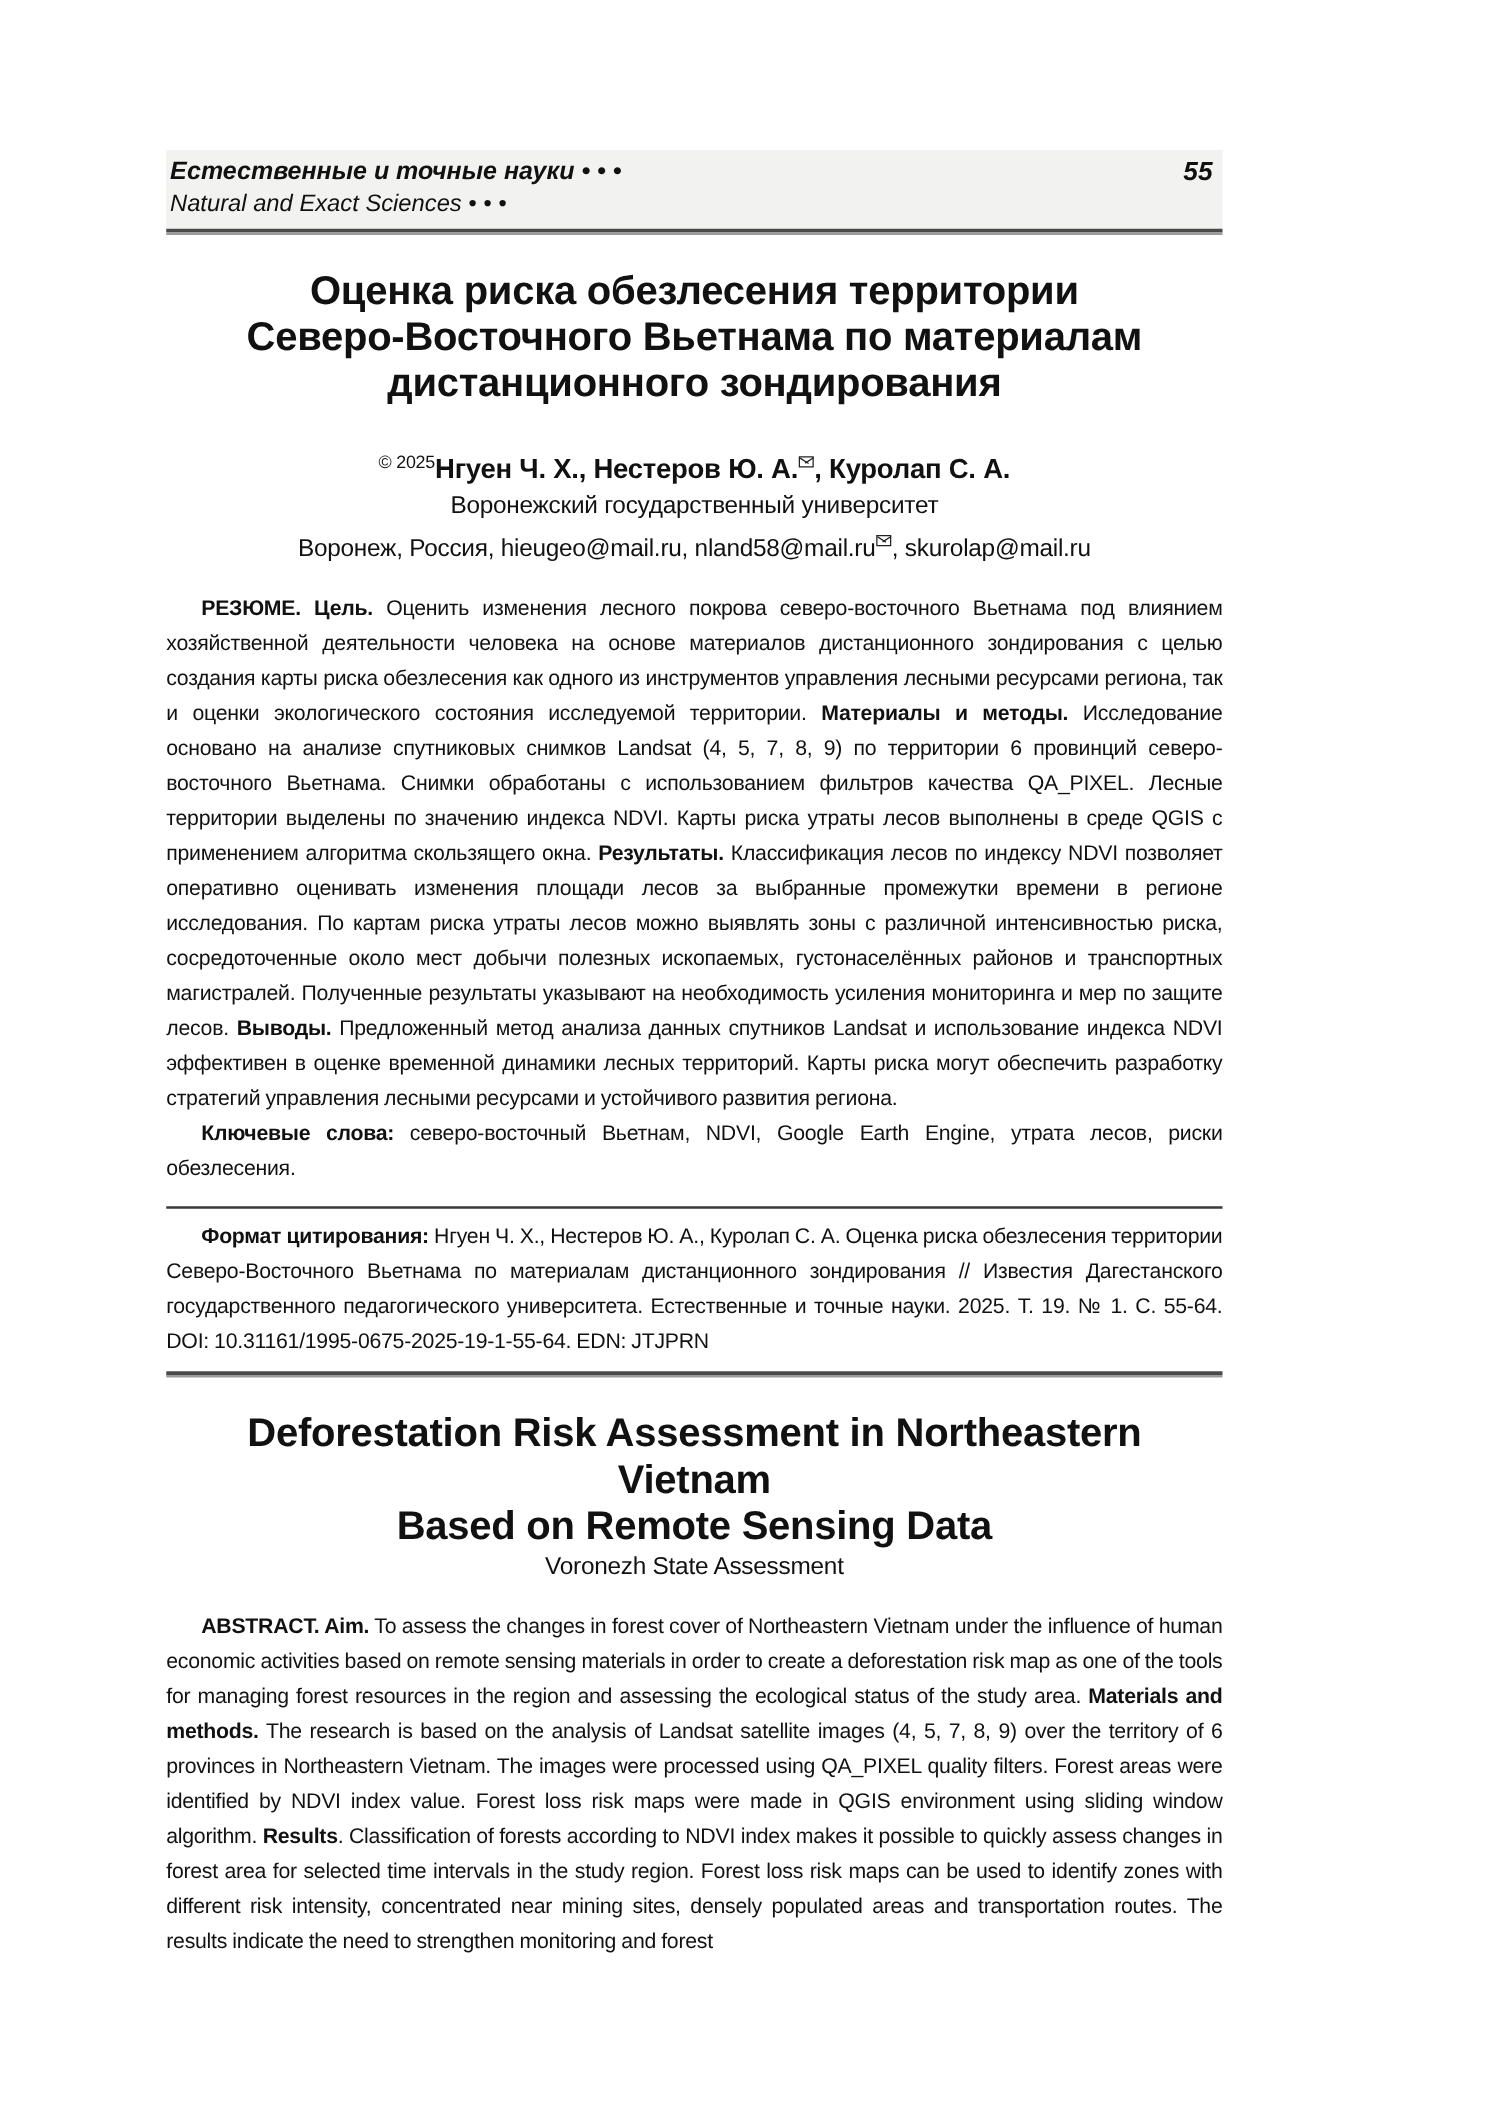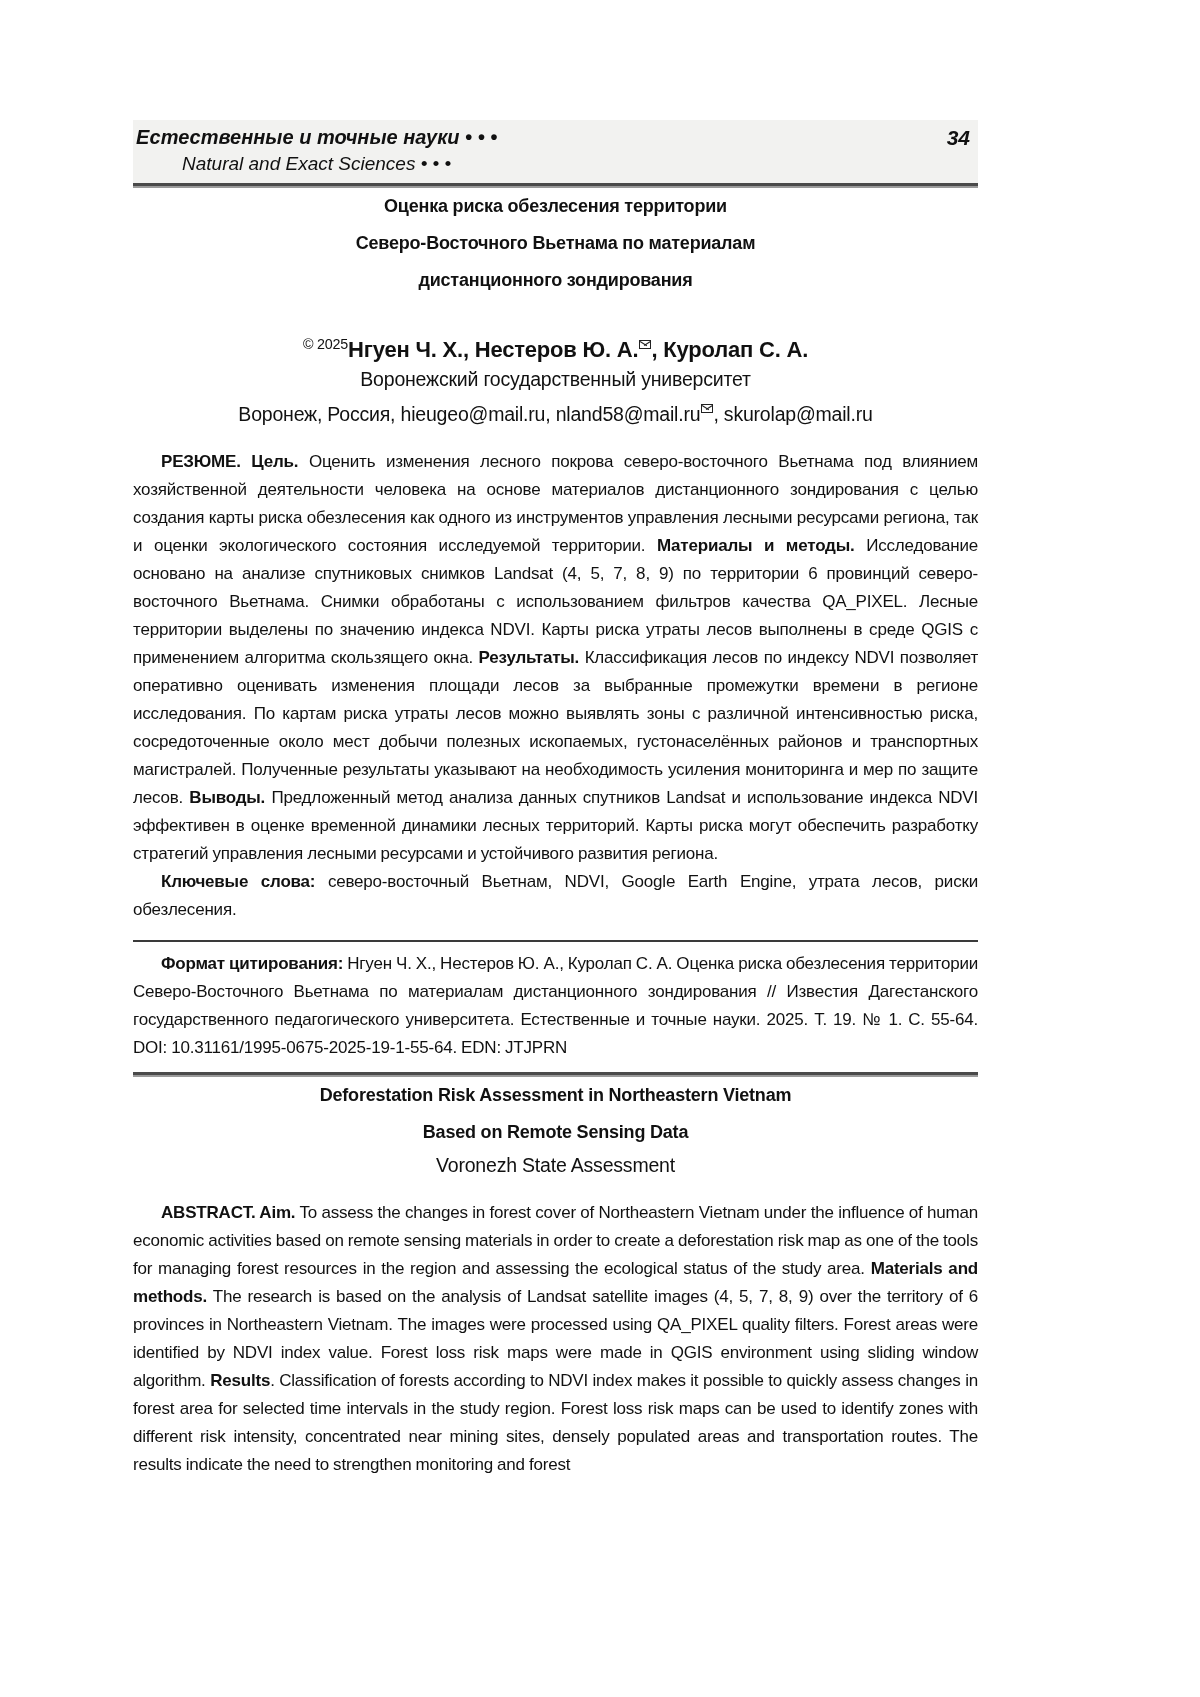--- a/index.html
+++ b/index.html
@@ -7,30 +7,30 @@
   body { font-family:"Liberation Sans", sans-serif; color:#111; }
   .page { width:1200px; height:1205px; padding:120px 222px 0 133px; }
 
   
   .running-header {
     background:#f2f2f0;
     display:flex; justify-content:space-between; align-items:flex-start;
     padding:4px 8px 6px 3px;
   }
   .rh-ru { font-size:20px; line-height:27px; font-weight:bold; font-style:italic; }
-  .rh-en { font-size:19px; line-height:26px; font-style:italic;text-align:center; }
+  .rh-en { font-size:19px; line-height:26px; font-style:italic; }
   .rh-page { font-size:21px; line-height:27px; font-weight:bold; font-style:italic; }
 
   .rule-thick { height:5px; border-top:3px solid #4a4a4a; border-bottom:2px solid #9a9a9a; }
   .rule-thin  { border-top:2px solid #3a3a3a; margin-top:16px; }
 
   .meta { margin-top:24px; font-size:17px; line-height:23.5px; white-space:pre-line; }
 
   .title-ru, .title-en {
-    text-align:center; font-size:18px; line-height:37px;
+    margin-top:26px; text-align:center; font-size:32px; line-height:37px;
     font-weight:bold; white-space:pre-line; letter-spacing:-0.2px;
   }
   .authors { margin-top:30px; text-align:center; font-size:22px; line-height:30px; letter-spacing:-0.2px; }
   .authors sup { font-size:65%; font-weight:normal; }
   .affil { text-align:center; font-size:19.5px; line-height:28px; letter-spacing:-0.2px; }
 
   .body-p {
     font-size:17px; line-height:28px; text-align:justify; text-indent:28px;
     letter-spacing:-0.2px; word-spacing:-0.4px;
   }
@@ -54,21 +54,21 @@
 </head>
 <body>
 
 <div class="page">
 
   <header class="running-header">
     <div class="rh-left">
       <div class="rh-ru">Естественные и точные науки • • •</div>
       <div class="rh-en">Natural and Exact Sciences • • •</div>
     </div>
-    <div class="rh-page">34</div>
+    <div class="rh-page">55</div>
   </header>
   <div class="rule-thick"></div>
 
 
   <h1 class="title-ru">Оценка риска обезлесения территории
 Северо-Восточного Вьетнама по материалам
 дистанционного зондирования</h1>
 
   <p class="authors"><sup><span>© 2025</span></sup><b>Нгуен Ч. Х., Нестеров Ю. А.</b><sup><span class="envelope-icon"></span></sup><b>, Куролап С. А.</b></p>
   <p class="affil">Воронежский государственный университет</p>

